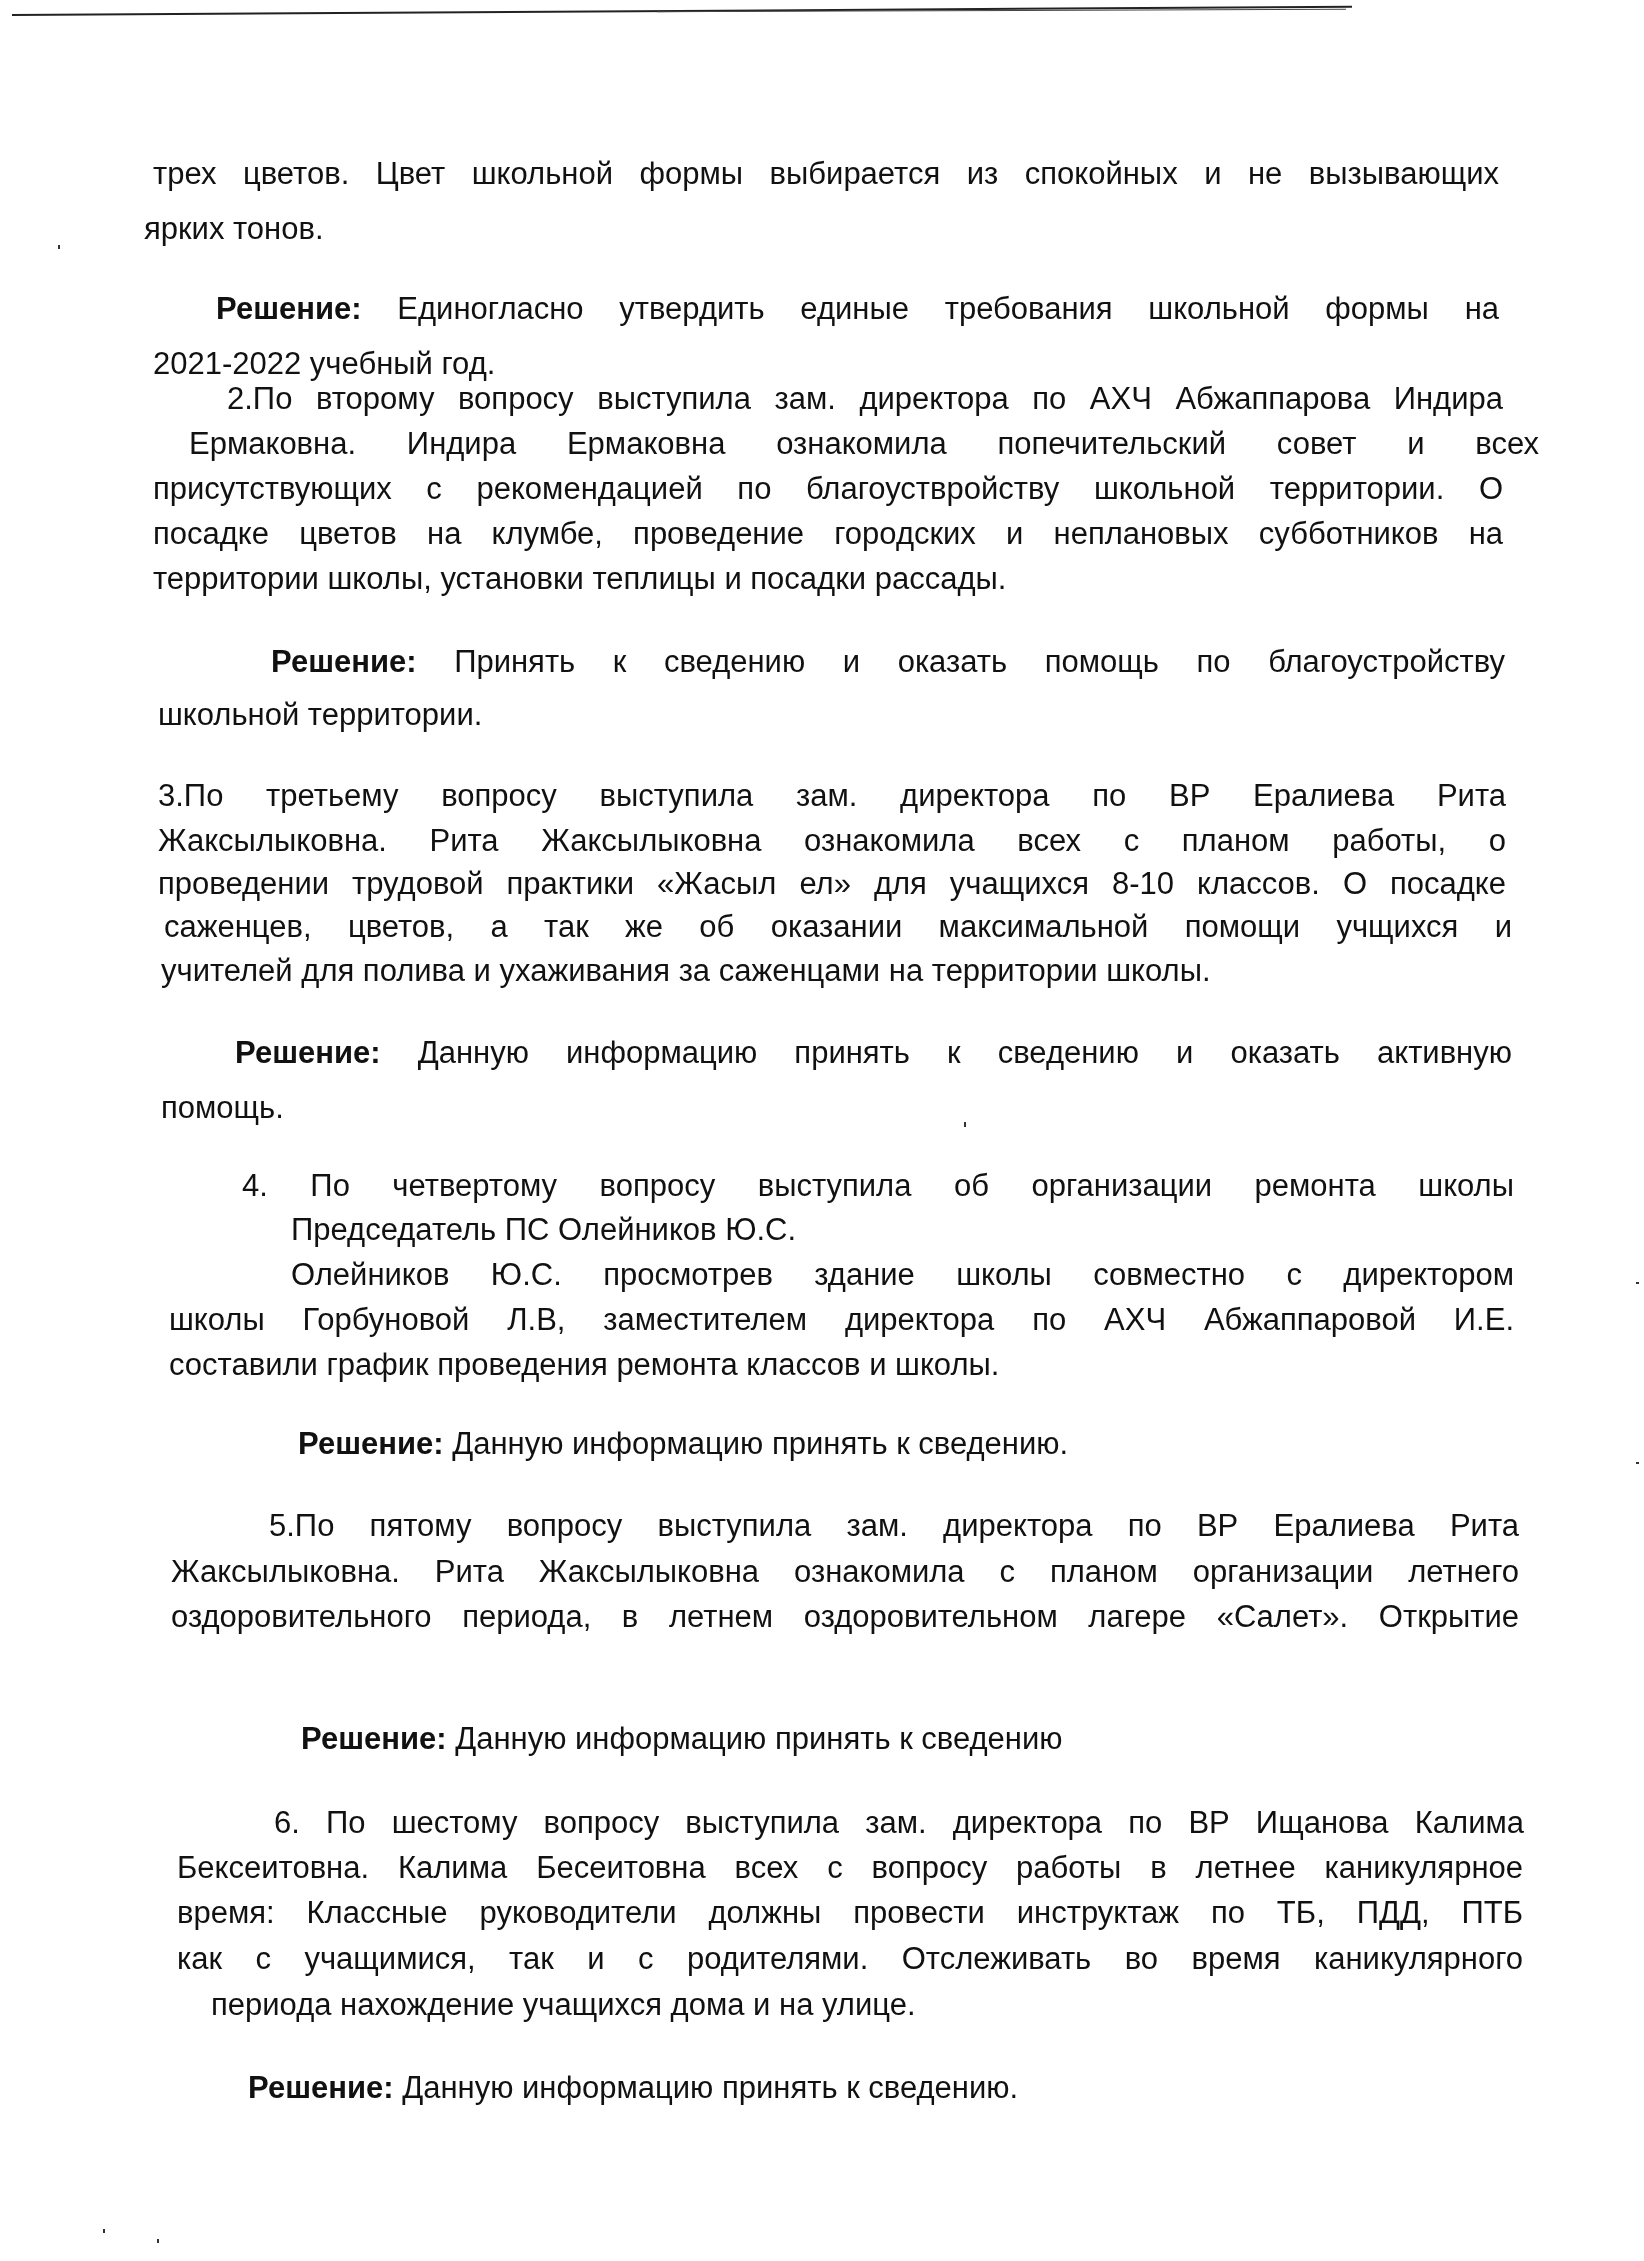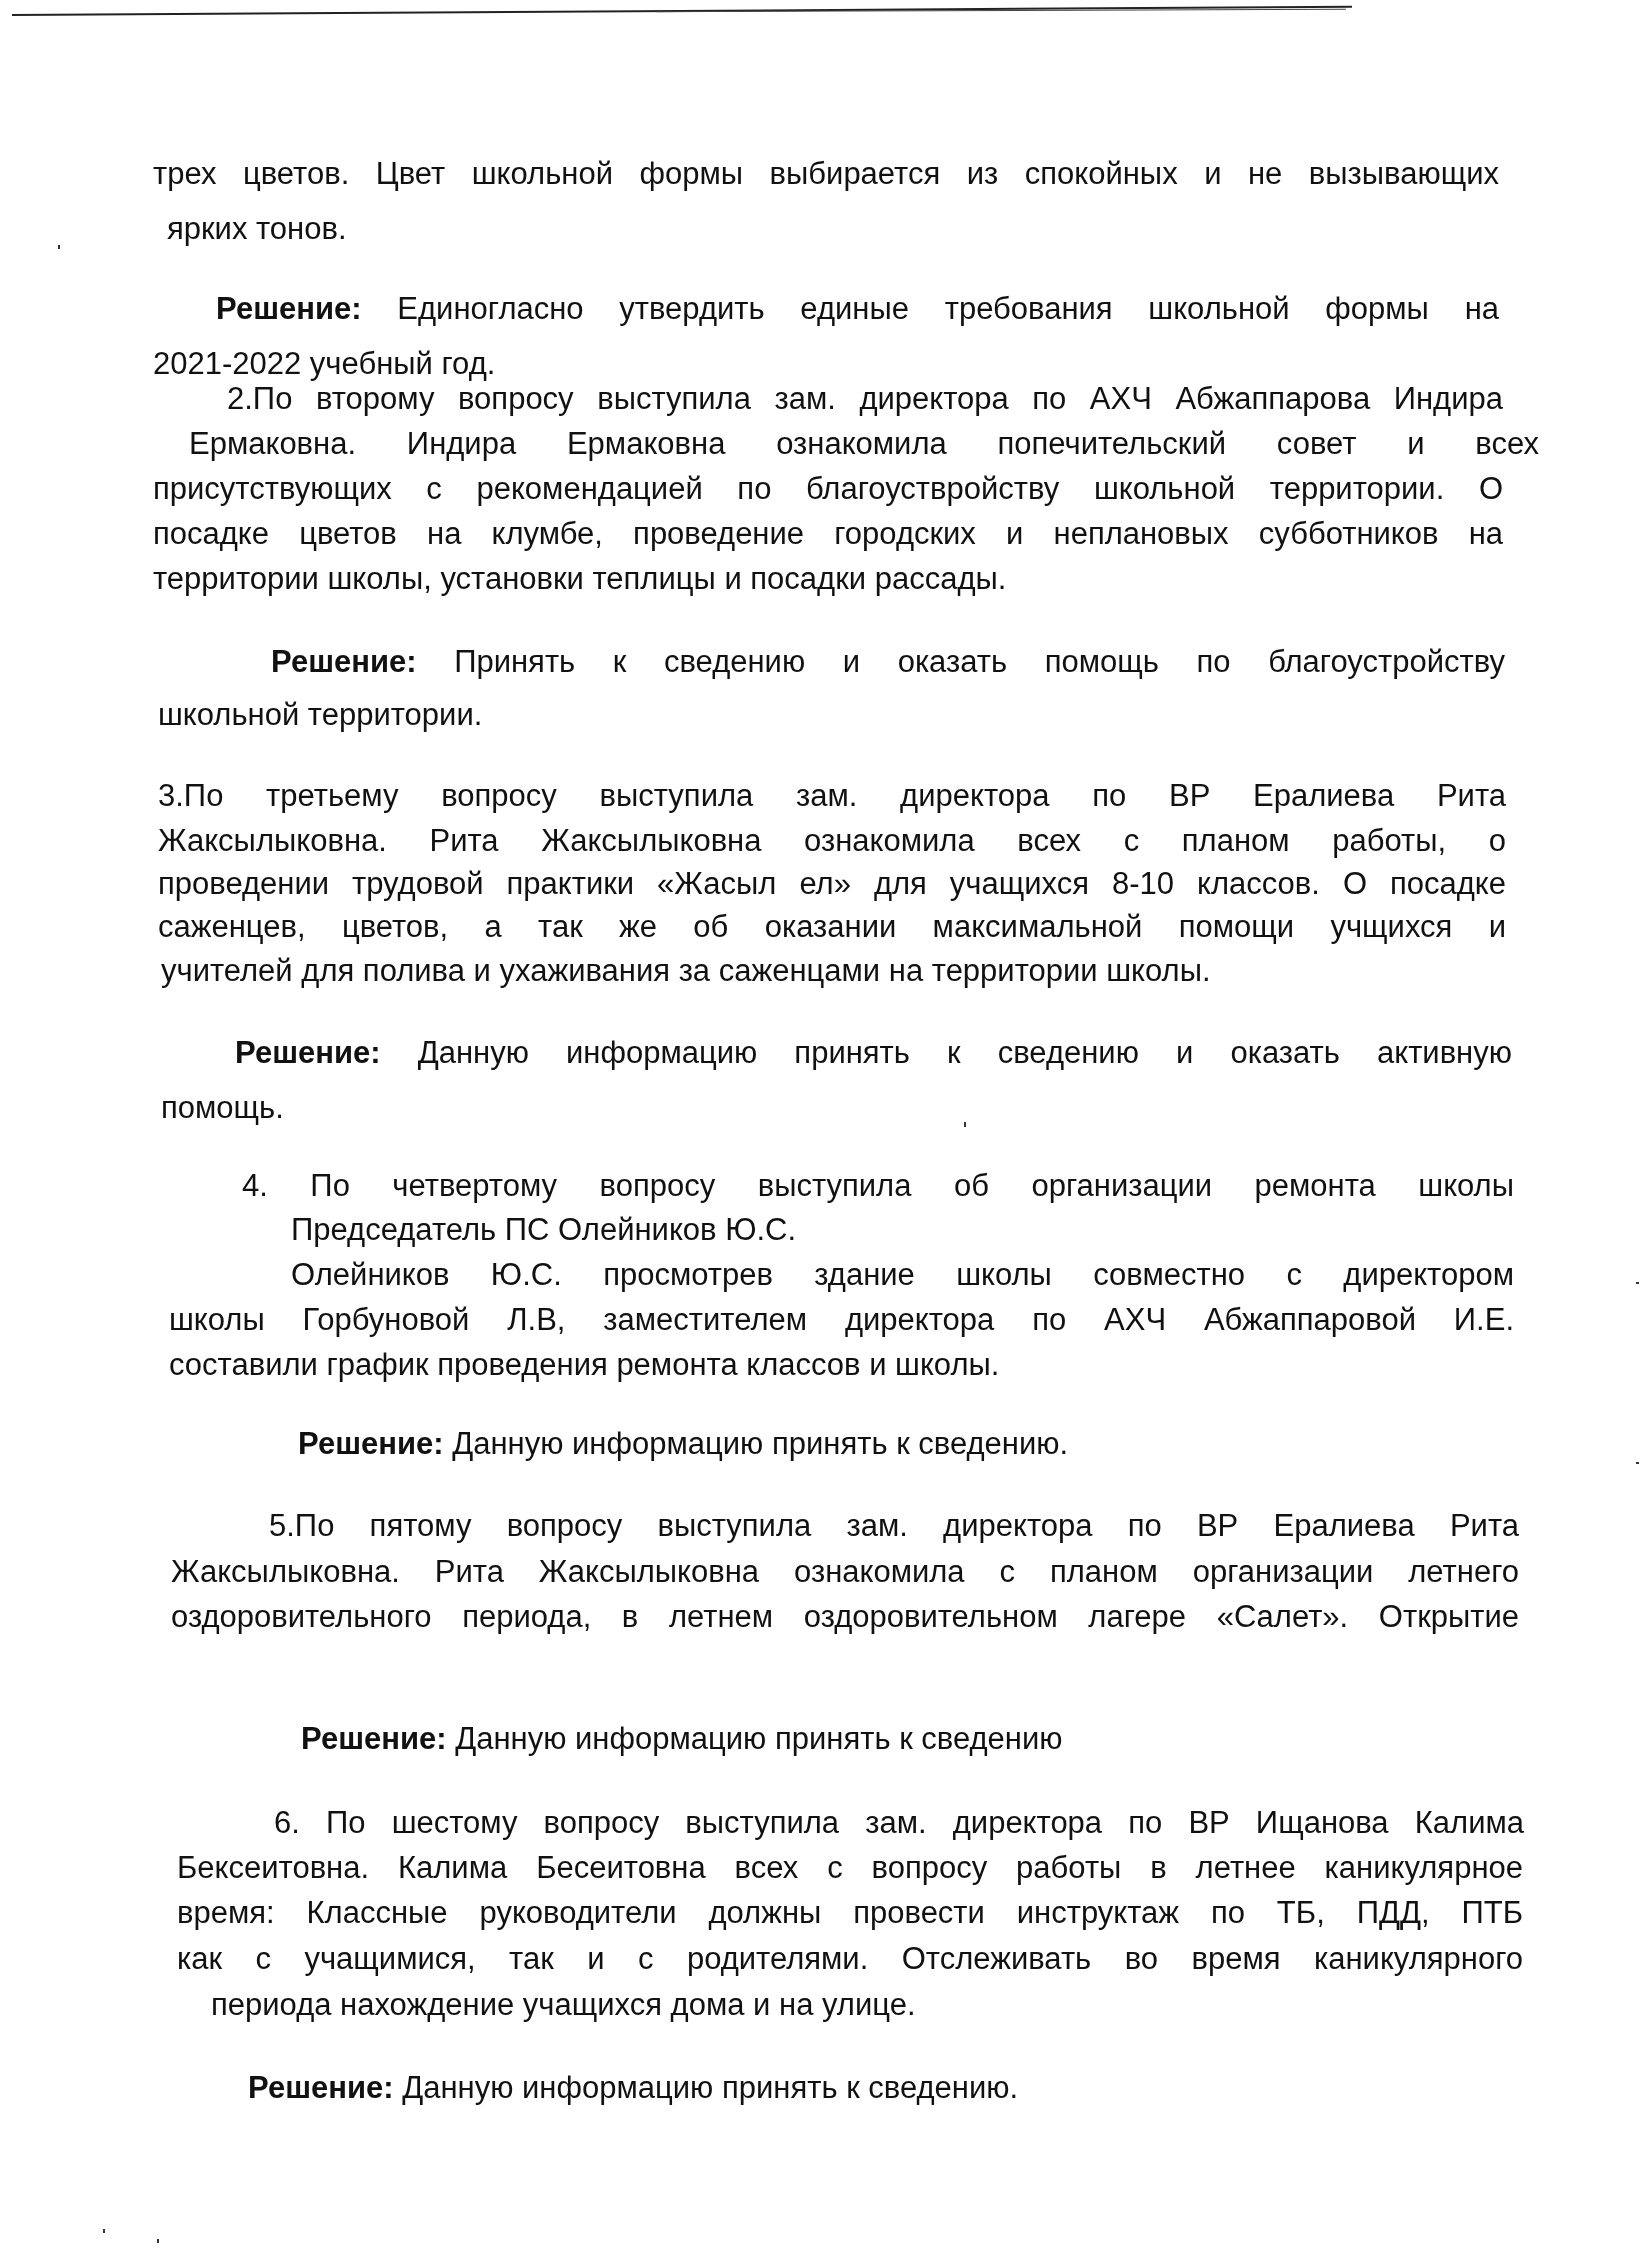--- a/index.html
+++ b/index.html
@@ -30,21 +30,21 @@
   .speck { position: absolute; background: #333; }
 </style>
 </head>
 <body>
 
 <div class="page">
   <div class="topline"></div>
   <div class="topline2"></div>
 
   <div class="line just" style="left:153px; width:1346px; top:155px;">трех цветов. Цвет школьной формы выбирается из спокойных и не вызывающих</div>
-  <div class="line" style="left:167px; top:210px;">ярких тонов.</div>
+  <div class="line" style="left:144px; top:210px;">ярких тонов.</div>
 
   <div class="line just" style="left:216px; width:1283px; top:290px;">
     <span class="bold">Решение:</span>
     <span>Единогласно утвердить единые требования школьной формы на</span>
   </div>
   <div class="line" style="left:153px; top:345px;">2021-2022 учебный год.</div>
 
   <div class="line just" style="left:227px; width:1276px; top:380px;">2.По второму вопросу выступила зам. директора по АХЧ Абжаппарова Индира</div>
   <div class="line just" style="left:153px; width:1350px; top:425px;margin-left:36px;">Ермаковна. Индира Ермаковна ознакомила попечительский совет и всех</div>
   <div class="line just" style="left:153px; width:1350px; top:470px;">присутствующих с рекомендацией по благоуствройству школьной территории. О</div>
@@ -53,21 +53,21 @@
 
   <div class="line just" style="left:271px; width:1234px; top:643px;">
     <span class="bold">Решение:</span>
     <span>Принять к сведению и оказать помощь по благоустройству</span>
   </div>
   <div class="line" style="left:158px; top:696px;">школьной территории.</div>
 
   <div class="line just" style="left:158px; width:1348px; top:777px;">3.По третьему вопросу выступила зам. директора по ВР Ералиева Рита</div>
   <div class="line just" style="left:158px; width:1348px; top:822px;">Жаксылыковна. Рита Жаксылыковна ознакомила всех с планом работы, о</div>
   <div class="line just" style="left:158px; width:1348px; top:865px;">проведении трудовой практики «Жасыл ел» для учащихся 8-10 классов. О посадке</div>
-  <div class="line just" style="left:158px; width:1348px; top:908px;">саженцев, цветов, а так же об оказании максимальной помощи учщихся и</div>
+  <div class="line just" style="left:164px; width:1348px; top:908px;">саженцев, цветов, а так же об оказании максимальной помощи учщихся и</div>
   <div class="line" style="left:161px; top:952px;">учителей для полива и ухаживания за саженцами на территории школы.</div>
 
   <div class="line just" style="left:235px; width:1277px; top:1034px;">
     <span class="bold">Решение:</span>
     <span>Данную информацию принять к сведению и оказать активную</span>
   </div>
   <div class="line" style="left:161px; top:1089px;">помощь.</div>
 
   <div class="line just" style="left:242px; width:1272px; top:1167px;">4. По четвертому вопросу выступила об организации ремонта школы</div>
   <div class="line" style="left:291px; top:1211px;">Председатель ПС Олейников Ю.С.</div>

